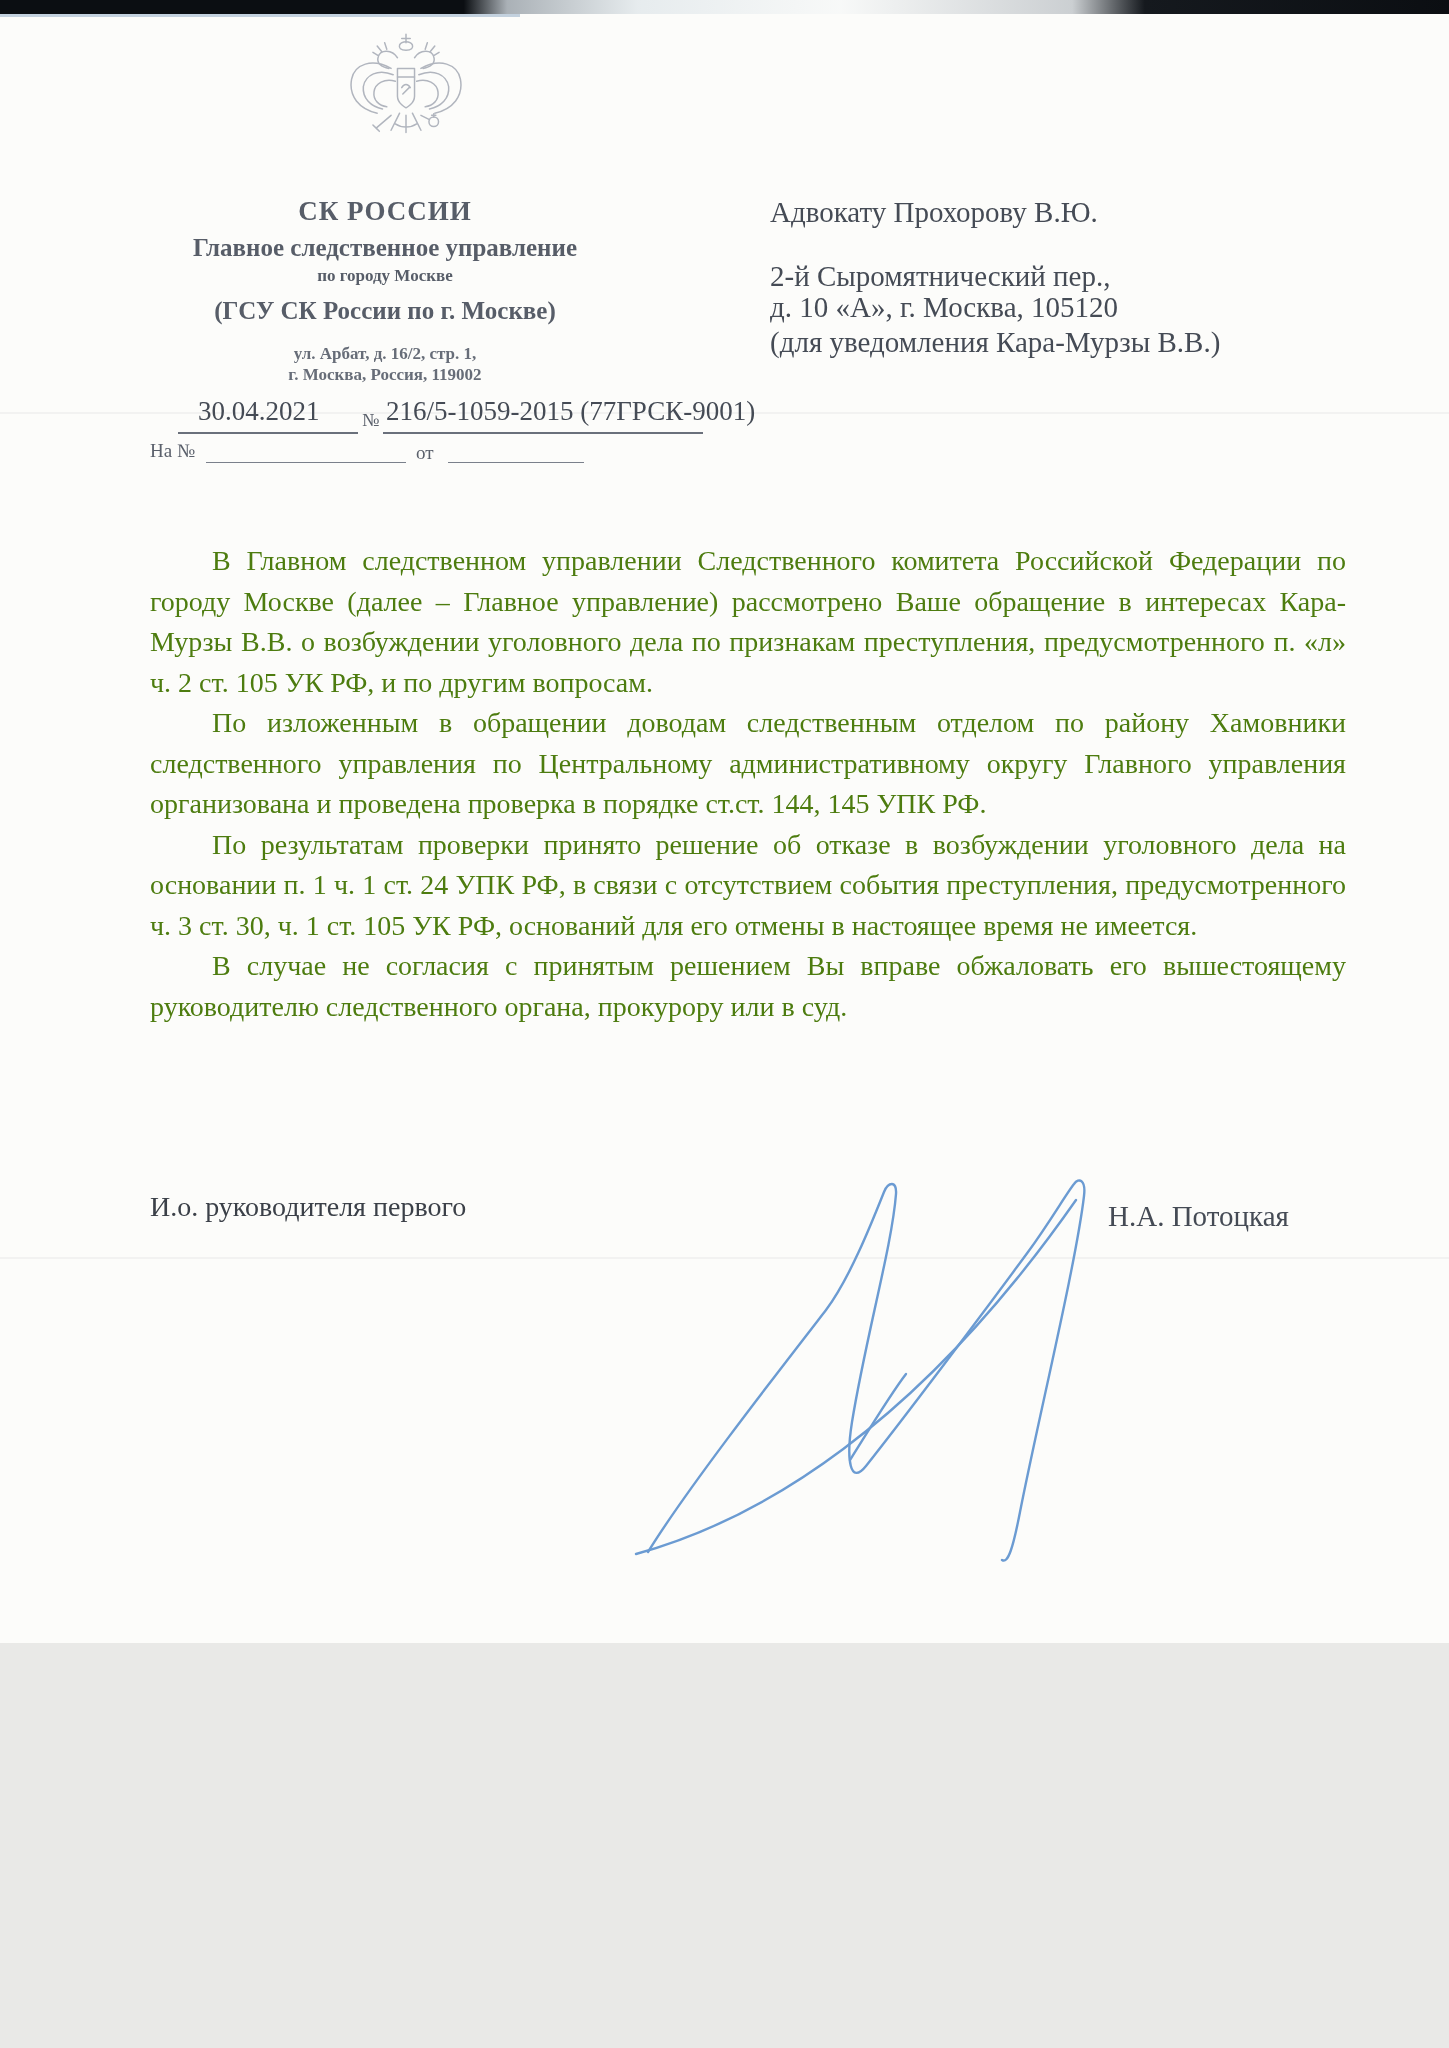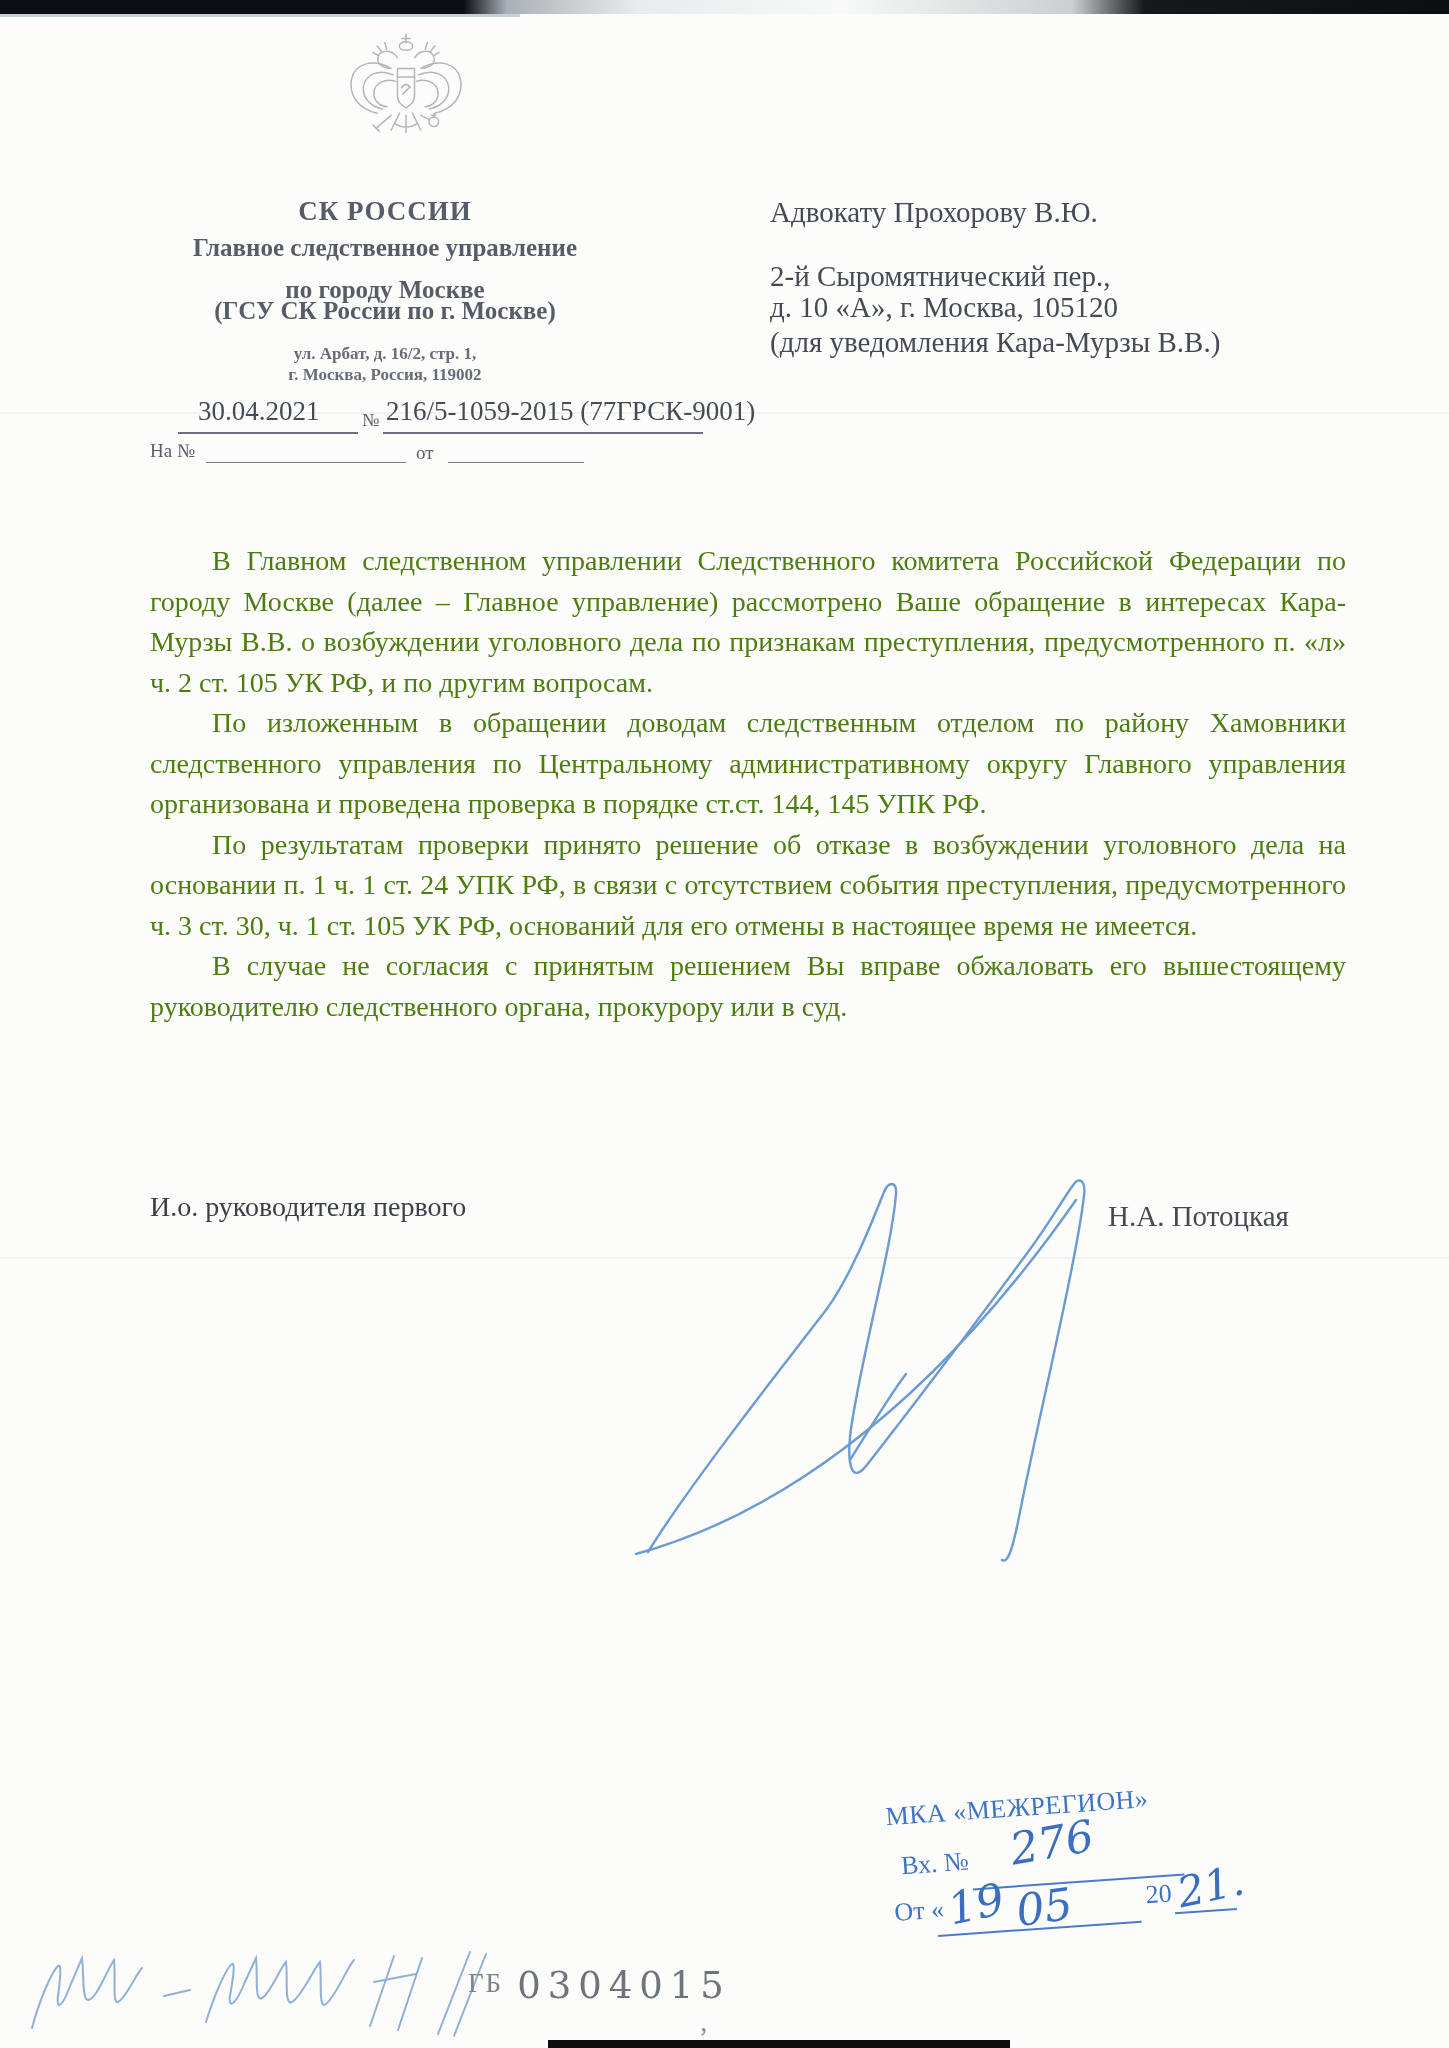--- a/index.html
+++ b/index.html
@@ -1,35 +1,35 @@
 <!DOCTYPE html>
 <html lang="ru"><head>
 <meta charset="utf-8">
 <style>
   html,body{margin:0;padding:0;background:#e9e9e7;}
   .page{
-    position:relative;width:1449px;height:2048px;margin:0 auto;
+    position:relative;width:1449px;height:1643px;margin:0 auto;
     background:#fcfcfa;overflow:hidden;
     font-family:"Liberation Serif", serif;color:#3b4048;
   }
   
   .scan-top{position:absolute;left:0;top:0;width:1449px;height:14px;
     background:linear-gradient(to right,#0b0e12 0%,#0b0e12 32%,rgba(70,85,100,.45) 35%,
       rgba(190,205,215,.35) 44%,rgba(235,240,243,.25) 58%,rgba(130,140,150,.4) 74%,
       #15191e 79%,#0b0e12 100%);}
   .scan-top-edge{position:absolute;left:0;top:14px;width:520px;height:3px;background:rgba(90,130,170,.35);}
   .scan-bottom{position:absolute;left:548px;top:2040px;width:462px;height:8px;background:#0d0d10;}
   .crease{position:absolute;left:0;width:1449px;height:2px;background:rgba(110,116,128,.07);}
   
   .emblem{position:absolute;left:342px;top:28px;width:128px;height:132px;}
   
   .lh{position:absolute;left:135px;width:500px;text-align:center;color:#575d68;font-weight:bold;}
   .lh1{top:196px;font-size:27px;letter-spacing:1px;}
   .lh2{top:234px;font-size:25px;}
-  .lh3{top:276px;font-size:25px;}
+  .lh3{top:266px;font-size:17px;}
   .lh4{top:297px;font-size:25px;}
   .addr{position:absolute;left:135px;width:500px;text-align:center;color:#676d78;
         font-weight:bold;font-size:17px;}
   .addr1{top:344px;} .addr2{top:365px;}
   .dateline{position:absolute;left:150px;top:396px;width:600px;font-size:27px;color:#454b55;}
   .d-date{position:absolute;left:48px;top:0;}
   .d-dateline{position:absolute;left:28px;top:36px;width:180px;border-bottom:2px solid #6a707b;}
   .d-no{position:absolute;left:212px;top:14px;font-size:18px;color:#5a markup606b;color:#5a606b;}
   .d-num{position:absolute;left:236px;top:0;white-space:nowrap;}
   .d-numline{position:absolute;left:233px;top:36px;width:320px;border-bottom:2px solid #6a707b;}

